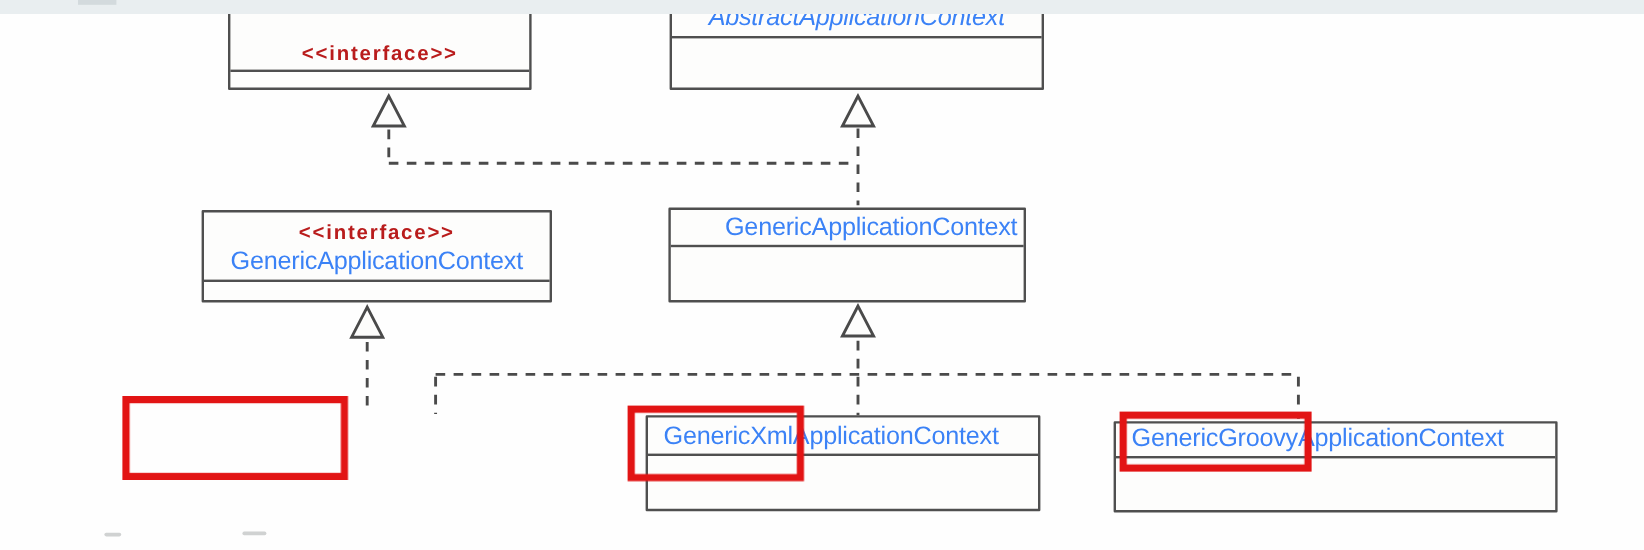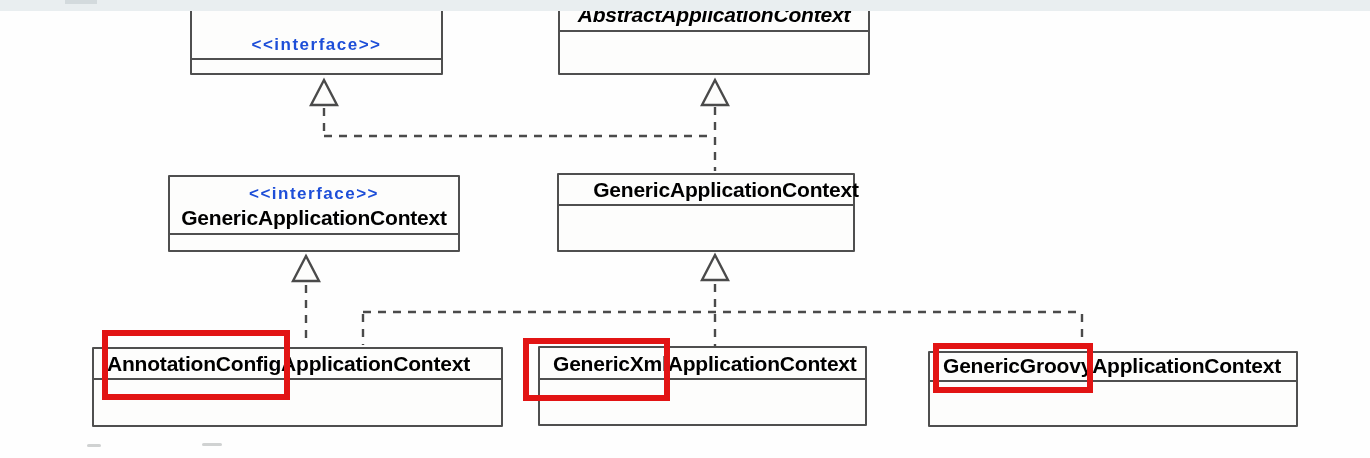--- a/index.html
+++ b/index.html
@@ -14,25 +14,25 @@
     position:absolute;background:#fdfdfc;border:2px solid #4f4f4f;
     box-sizing:border-box;border-radius:1px;
   }
   .uml-title{
     box-sizing:border-box;width:100%;
     display:flex;flex-direction:column;justify-content:flex-end;align-items:center;
     overflow:hidden;
   }
   .uml-empty{box-sizing:border-box;width:100%;border-top:2px solid #4f4f4f;}
   .stereotype{
-    font-size:17px;font-weight:600;color:#1d4ed8;letter-spacing:1.5px;
+    font-size:17px;font-weight:600;color:#b91c1c;letter-spacing:1.5px;
     line-height:21px;white-space:nowrap;
   }
   .cls-name{
-    font-size:21px;font-weight:700;color:#000000;letter-spacing:-0.2px;
+    font-size:21px;font-weight:400;color:#3b82f6;letter-spacing:-0.2px;
     line-height:27px;white-space:nowrap;
   }
   .italic{font-style:italic;}
   .left-name{align-items:flex-start;padding-left:13px;}
   
   .red-box{position:absolute;border:6px solid #e21414;box-sizing:border-box;z-index:6;background:transparent;}
   
   #top-strip{position:absolute;left:0;top:0;width:1370px;height:11px;background:#e9eef0;z-index:9;}
   #top-strip-notch{position:absolute;left:65px;top:0;width:32px;height:4px;background:#d3dadd;z-index:10;}
   
@@ -87,26 +87,20 @@
       <div class="uml-empty" style="height:17px;"></div>
     </div>
 
     <div class="uml-box" style="left:557px;top:173px;width:298px;height:79px;">
       <div class="uml-title" style="height:29px;padding-bottom:1px;margin-left:20px;">
         <span class="cls-name">GenericApplicationContext</span>
       </div>
       <div class="uml-empty" style="height:46px;"></div>
     </div>
 
-    <div class="uml-box" style="left:92px;top:347px;width:411px;height:80px;">
-      <div class="uml-title left-name" style="height:29px;padding-bottom:1px;">
-        <span class="cls-name"><span>AnnotationConfig</span><span>ApplicationContext</span></span>
-      </div>
-      <div class="uml-empty" style="height:47px;"></div>
-    </div>
 
     <div class="uml-box" style="left:538px;top:346px;width:329px;height:80px;">
       <div class="uml-title left-name" style="height:30px;padding-bottom:1px;">
         <span class="cls-name"><span>GenericXml</span><span>ApplicationContext</span></span>
       </div>
       <div class="uml-empty" style="height:46px;"></div>
     </div>
 
     <div class="uml-box" style="left:928px;top:351px;width:370px;height:76px;">
       <div class="uml-title left-name" style="height:27px;padding-bottom:1px;border-radius:10px;">

